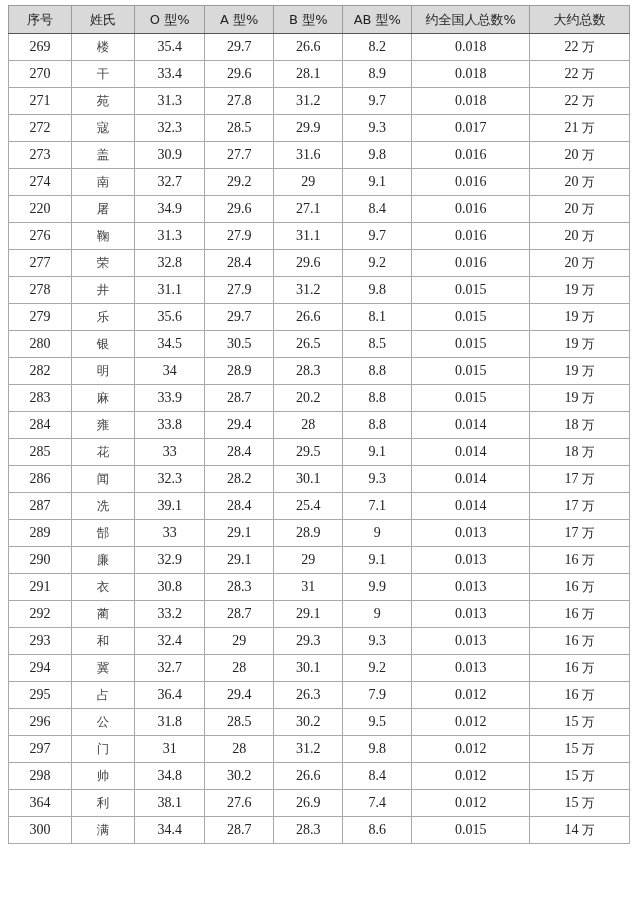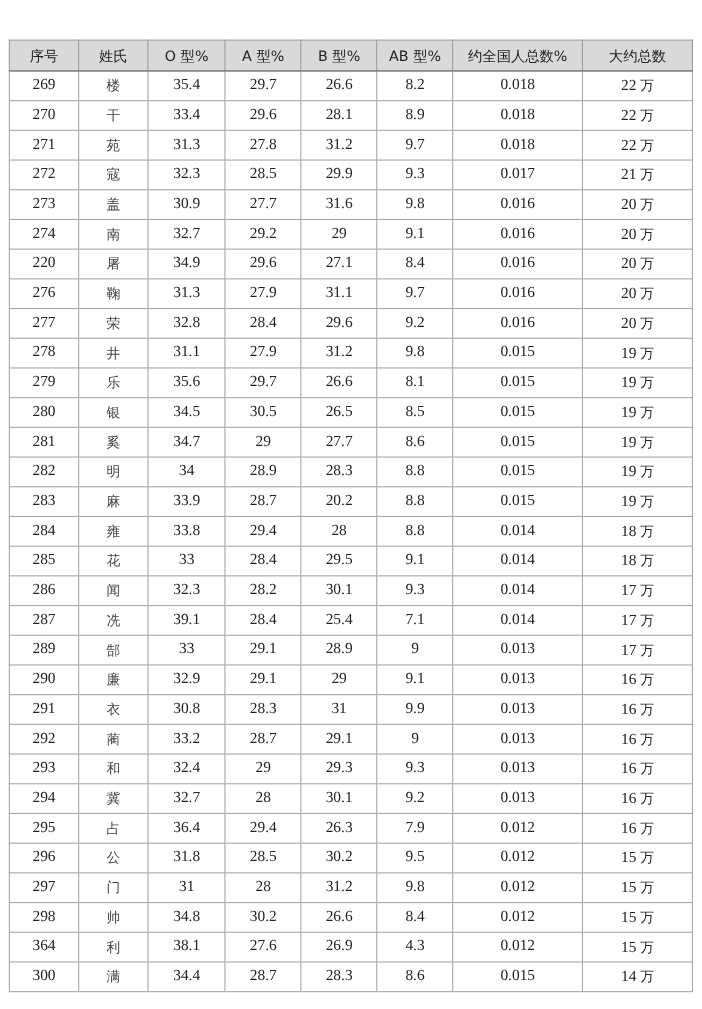--- a/index.html
+++ b/index.html
@@ -5,21 +5,20 @@
   html, body { margin: 0; padding: 0; background: #ffffff; }
   body { width: 638px; height: 917px; position: relative; overflow: hidden; }
   table.blood {
     position: absolute; left: 8px; top: 5px;
     width: 622px;
     border-collapse: collapse;
     border: 1.5px solid #444;
     table-layout: fixed;
     font-family: "Liberation Serif", "DejaVu Serif", serif;
     color: #222;
-    margin-top: 31px;
   }
   table.blood th {
     background: #d9d9d9;
     font-family: "DejaVu Sans", "Liberation Sans", sans-serif;
     font-weight: normal;
     font-size: 13px;
     height: 27px;
     padding: 0;
     border: 1px solid #9a9a9a;
     border-bottom: 1.5px solid #555;
@@ -184,30 +183,20 @@
         <td>280</td>
         <td class="surname">银</td>
         <td>34.5</td>
         <td>30.5</td>
         <td>26.5</td>
         <td>8.5</td>
         <td>0.015</td>
         <td class="total"><span>19</span> <span class="unit">万</span></td>
       </tr>
       <tr>
-        <td>281</td>
-        <td class="surname">奚</td>
-        <td>34.7</td>
-        <td>29</td>
-        <td>27.7</td>
-        <td>8.6</td>
-        <td>0.015</td>
-        <td class="total"><span>19</span> <span class="unit">万</span></td>
-      </tr>
-      <tr>
         <td>282</td>
         <td class="surname">明</td>
         <td>34</td>
         <td>28.9</td>
         <td>28.3</td>
         <td>8.8</td>
         <td>0.015</td>
         <td class="total"><span>19</span> <span class="unit">万</span></td>
       </tr>
       <tr>
@@ -359,21 +348,21 @@
         <td>8.4</td>
         <td>0.012</td>
         <td class="total"><span>15</span> <span class="unit">万</span></td>
       </tr>
       <tr>
         <td>364</td>
         <td class="surname">利</td>
         <td>38.1</td>
         <td>27.6</td>
         <td>26.9</td>
-        <td>4.3</td>
+        <td>7.4</td>
         <td>0.012</td>
         <td class="total"><span>15</span> <span class="unit">万</span></td>
       </tr>
       <tr>
         <td>300</td>
         <td class="surname">满</td>
         <td>34.4</td>
         <td>28.7</td>
         <td>28.3</td>
         <td>8.6</td>

